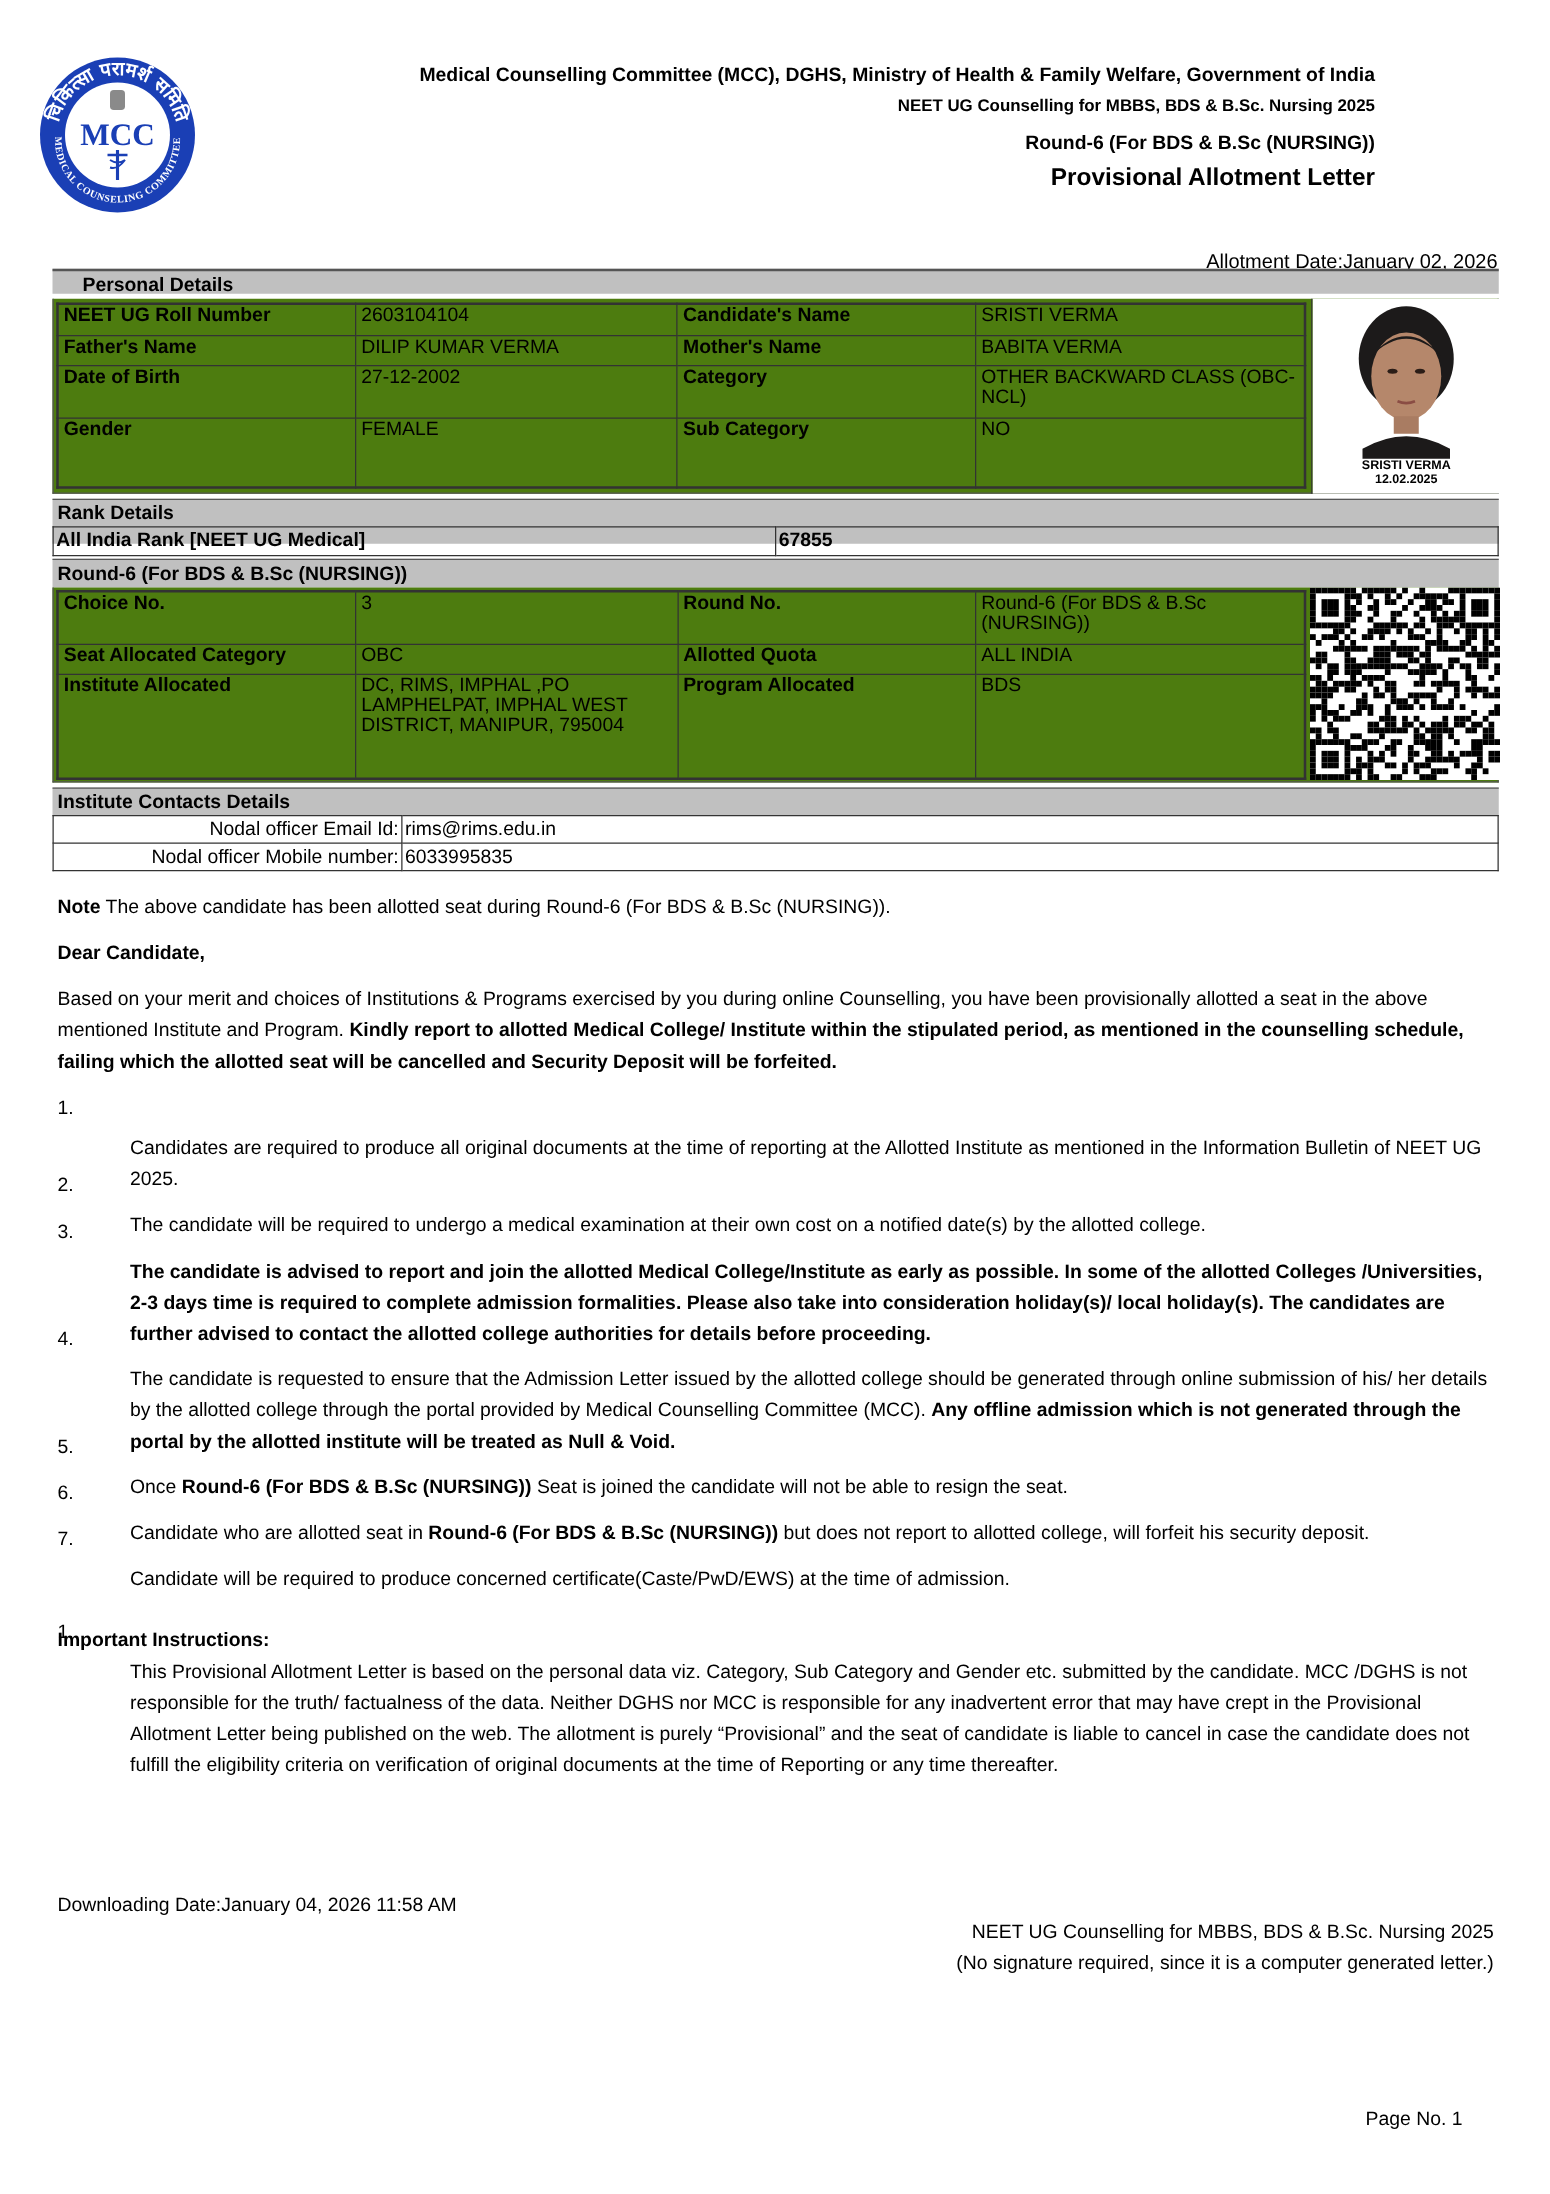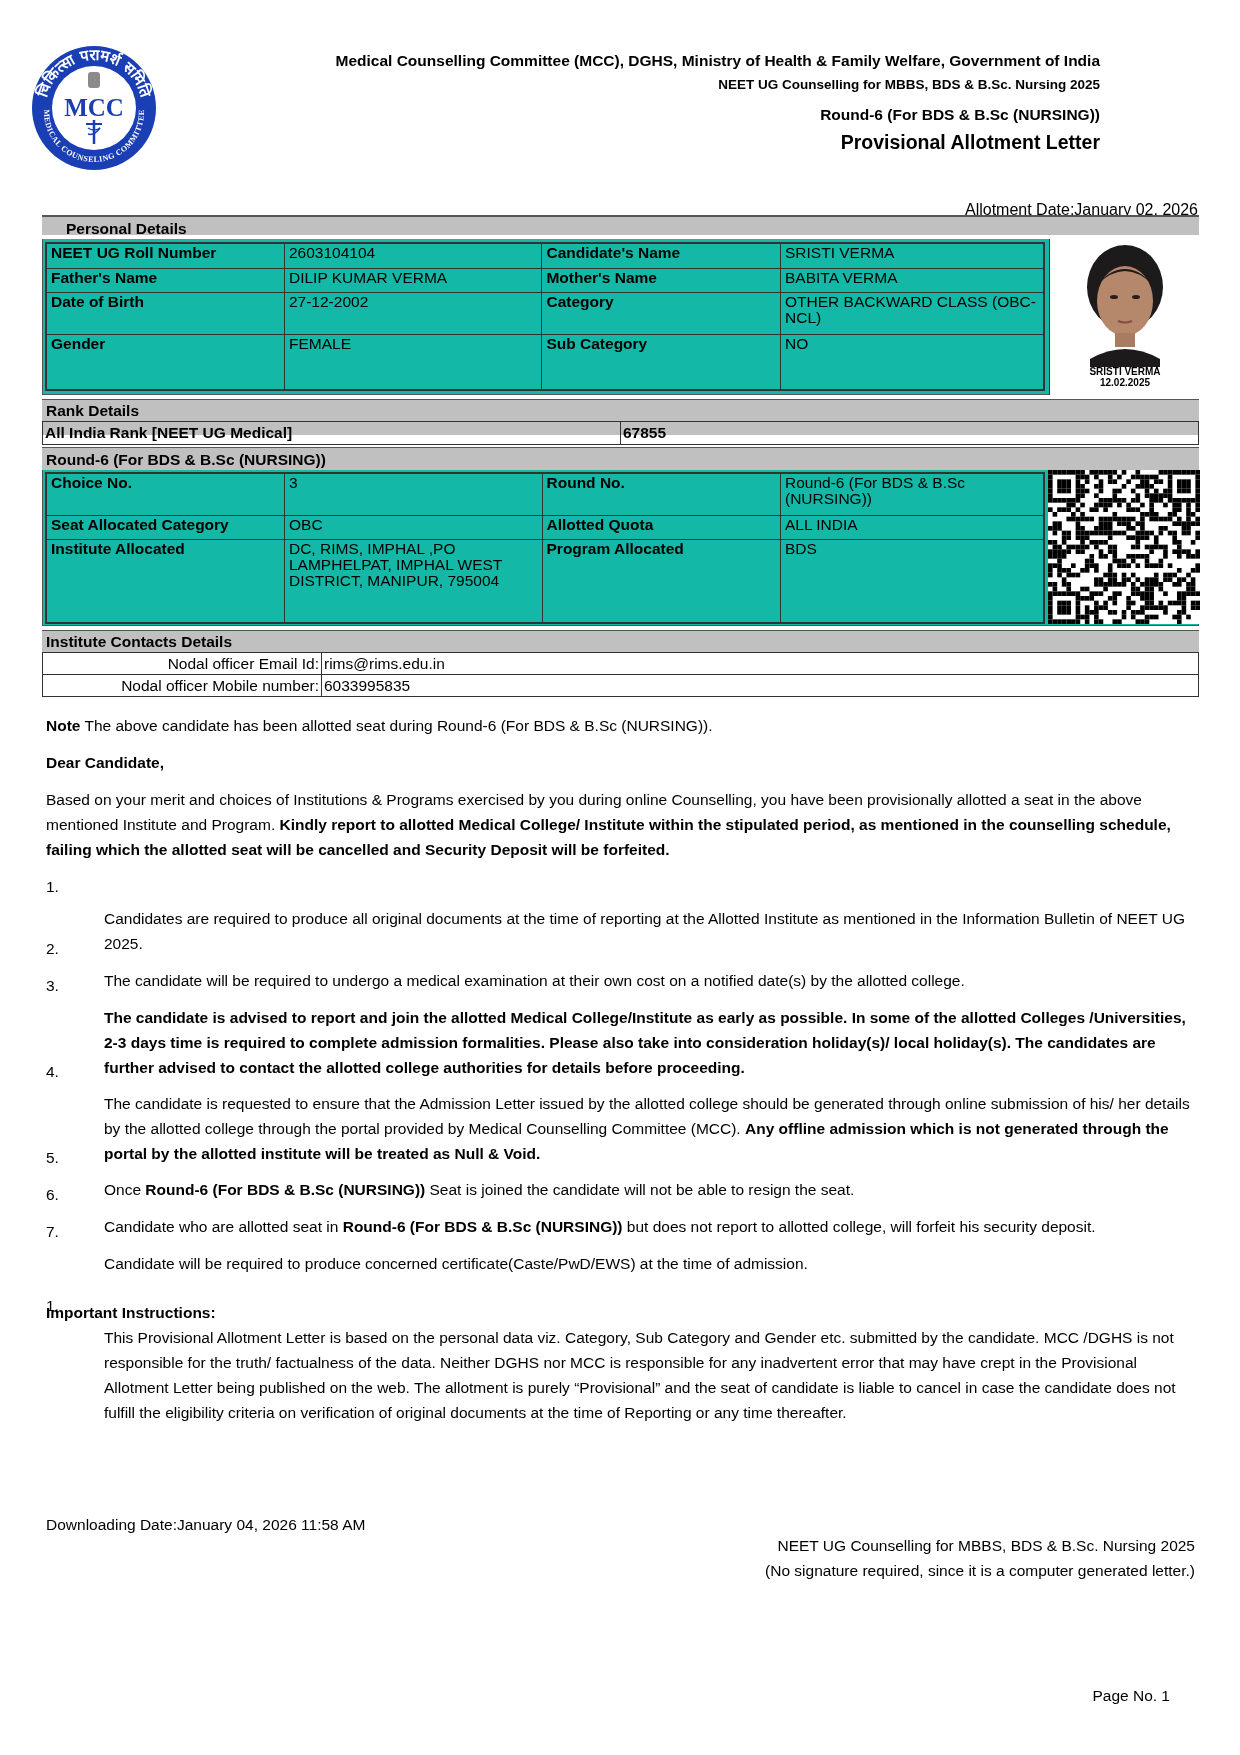--- a/index.html
+++ b/index.html
@@ -13,21 +13,21 @@
   .hdr-2 { top: 77px; font-weight: bold; font-size: 13.5px; }
   .hdr-3 { top: 106px; font-weight: bold; font-size: 15.5px; }
   .hdr-4 { top: 131px; font-weight: bold; font-size: 19.5px; }
   .allot-date { position: absolute; right: 42px; top: 161px; font-size: 16px; margin-top: 40px; }
 
   
   .sec-bar { position: absolute; left: 42px; width: 1157px; background: #c0c0c0; font-weight: bold; font-size: 15.5px; padding-left: 4px; border-top: 1px solid #555; }
 
   
   table { border-collapse: collapse; }
-  .box-outer { position: absolute; left: 42px; border: 1px solid #555; background: #14b8a6; padding-left: 16px; }
+  .box-outer { position: absolute; left: 42px; border: 1px solid #555; background: #4d7c0f; padding-left: 16px; }
   .inner-tbl { border: 2px solid #333; border-collapse: collapse; }
   .inner-tbl td { border: 1px solid #333; vertical-align: top; padding: 1px 4px; font-size: 15.5px; line-height: 16px; }
   .inner-tbl td.lbl { font-weight: bold; }
 
   .photo-cell { position: absolute; }
   .qr { position: absolute; }
 
   .rank-tbl { position: absolute; left: 42px; width: 1157px; border: 1px solid #333; }
   .rank-tbl td { border: 1px solid #333; font-weight: bold; padding: 2px 2px; font-size: 15.5px; }
 

